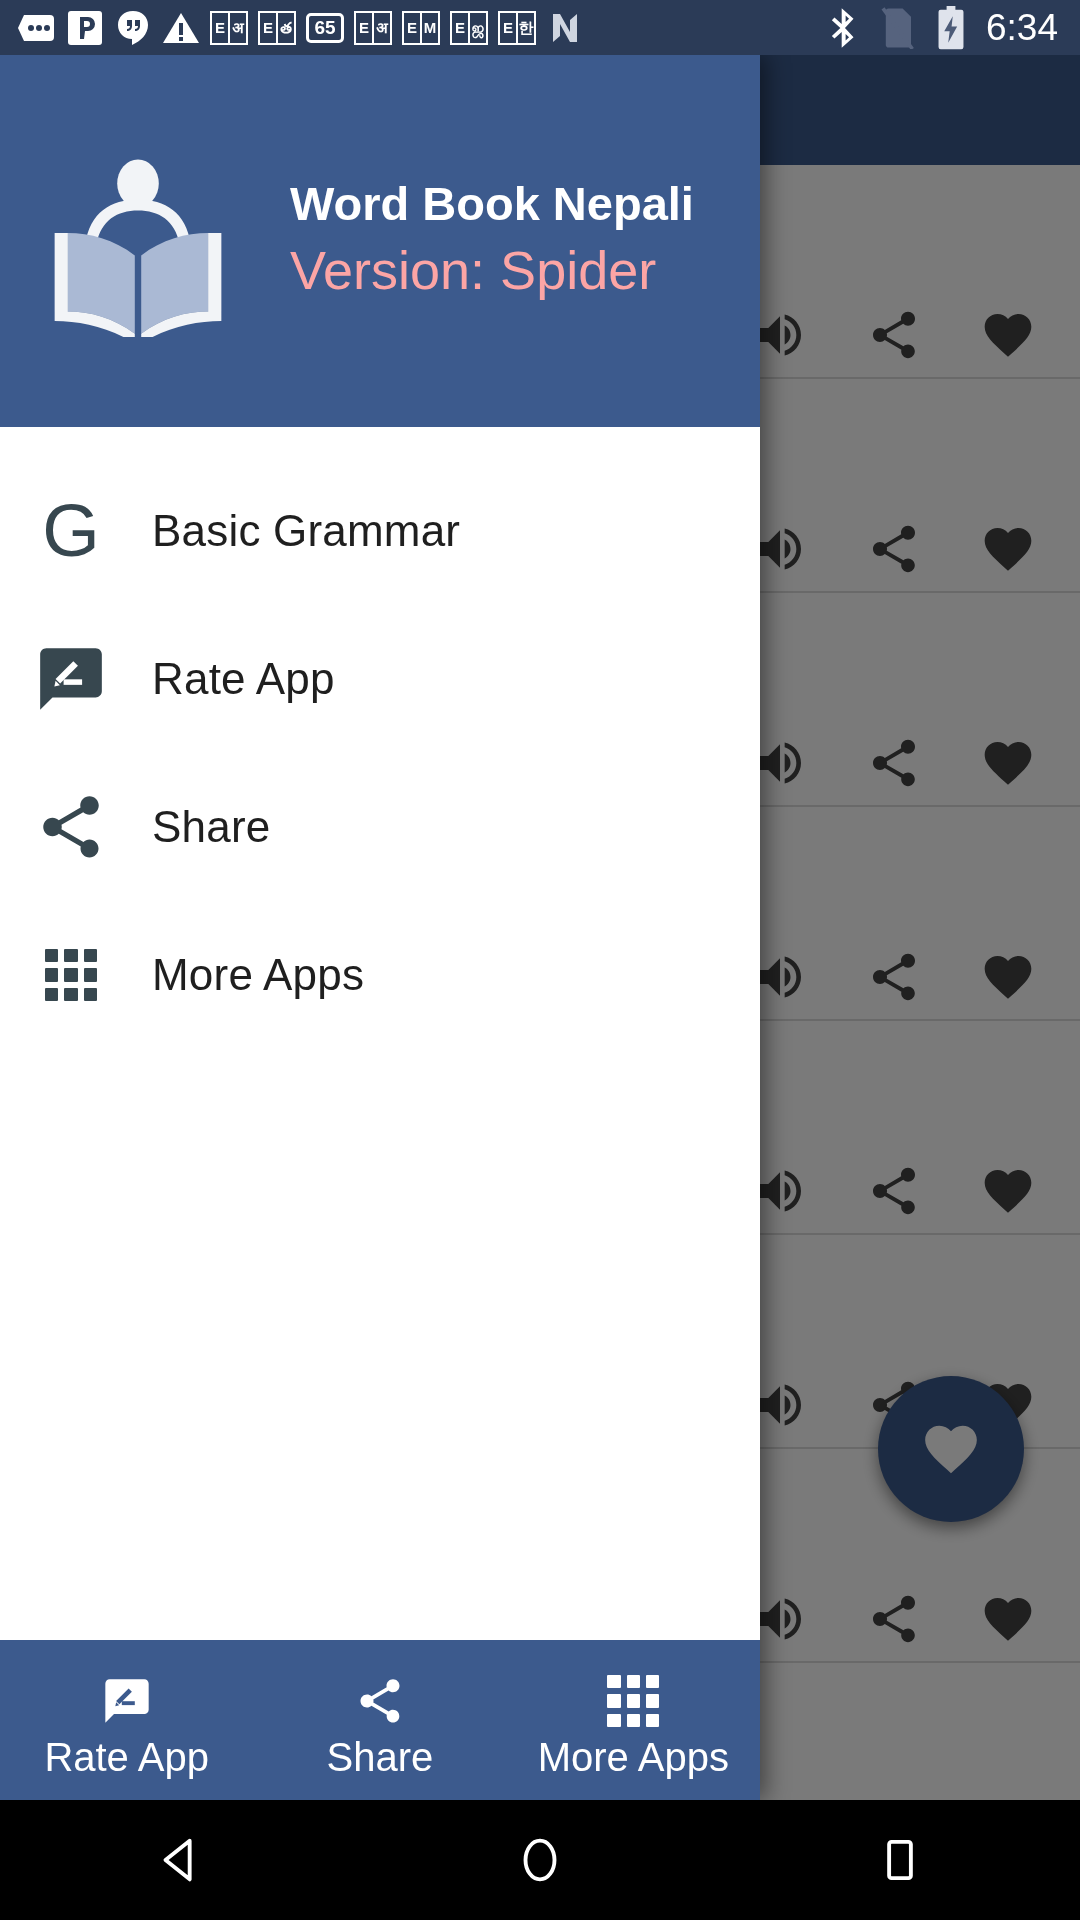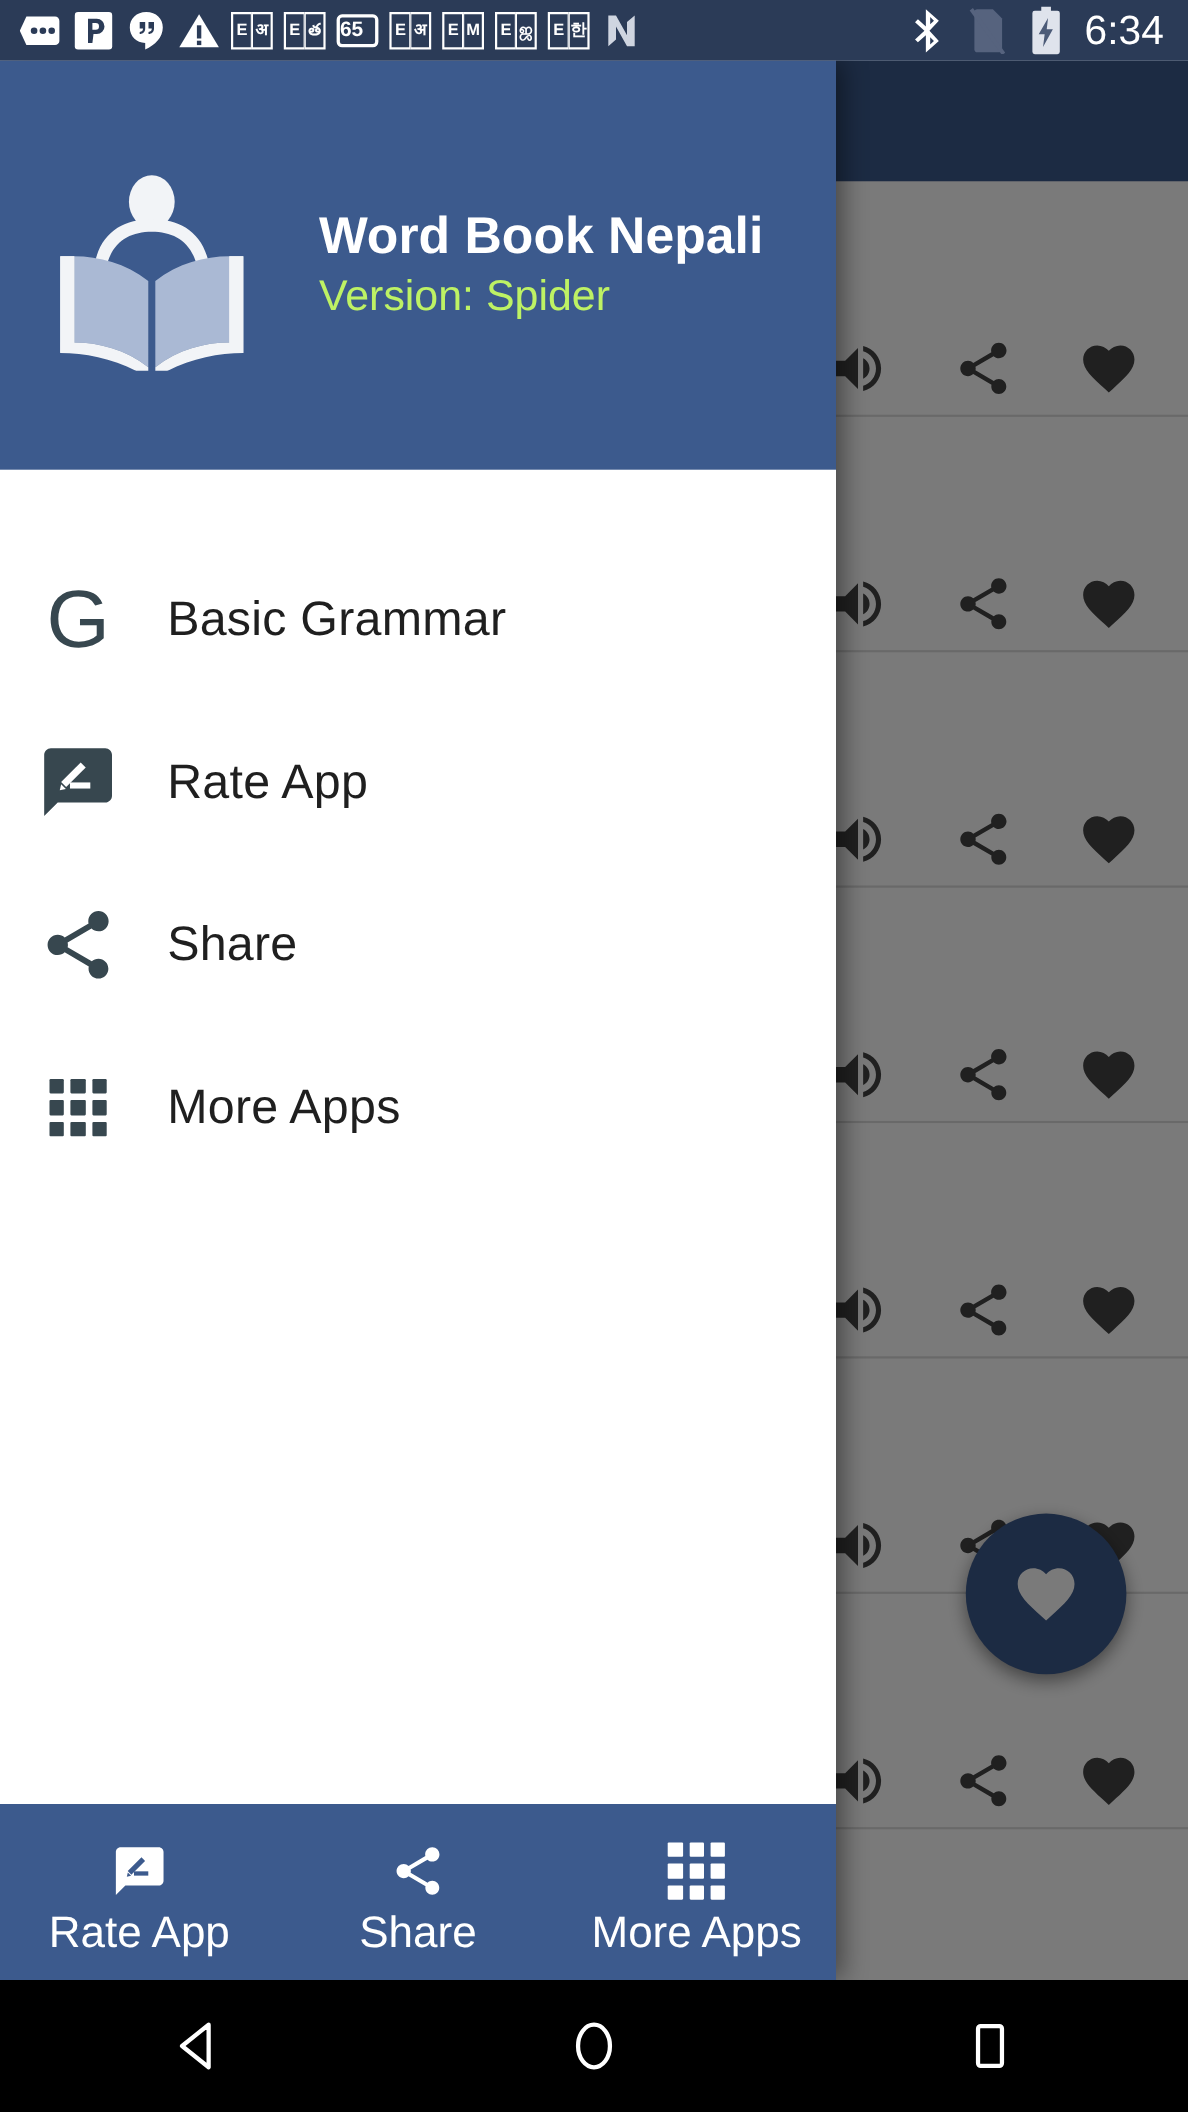--- a/index.html
+++ b/index.html
@@ -143,21 +143,20 @@
   #drawer {
     position: absolute;
     left: 0; top: 55px;
     width: 760px;
     height: 1745px;
     background: #ffffff;
     box-shadow: 6px 0 22px rgba(0,0,0,.45);
     z-index: 30;
     display: flex;
     flex-direction: column;
-    gap: 32px;
   }
   #drawer-header {
     height: 372px;
     background: #3c5a8d;
     flex: 0 0 auto;
     display: flex;
     align-items: center;
     padding-left: 42px;
     box-sizing: border-box;
   }
@@ -173,22 +172,22 @@
     justify-content: center;
   }
   #drawer-app-title {
     color: #ffffff;
     font-size: 47px;
     font-weight: bold;
     line-height: 1.25;
     white-space: nowrap;
   }
   #drawer-app-version {
-    color: #bef264;
-    font-size: 39px;
+    color: #fca5a5;
+    font-size: 54px;
     font-weight: normal;
     line-height: 1.35;
     white-space: nowrap;
   }
   #drawer-menu {
     flex: 1 1 auto;
     background: #ffffff;
     padding-top: 30px;
     overflow: hidden;
   }
@@ -551,21 +550,21 @@
       </div>
 
       <div class="sb-icon">
         <div class="bookicon">
           <div class="pg l">E</div>
           <div class="pg r">త</div>
         </div>
       </div>
 
       <div class="sb-icon">
-        <div style="width:44px;height:30px;border:3px solid #ffffff;border-radius:5px;display:flex;align-items:center;justify-content:flex-start;box-sizing:border-box;">
+        <div style="width:44px;height:30px;border:3px solid #ffffff;border-radius:5px;display:flex;align-items:center;justify-content:center;box-sizing:border-box;">
           <span style="color:#ffffff;font-size:19px;font-weight:bold;line-height:1;">65</span>
         </div>
       </div>
 
       <div class="sb-icon">
         <div class="bookicon">
           <div class="pg l">E</div>
           <div class="pg r">अ</div>
         </div>
       </div>

